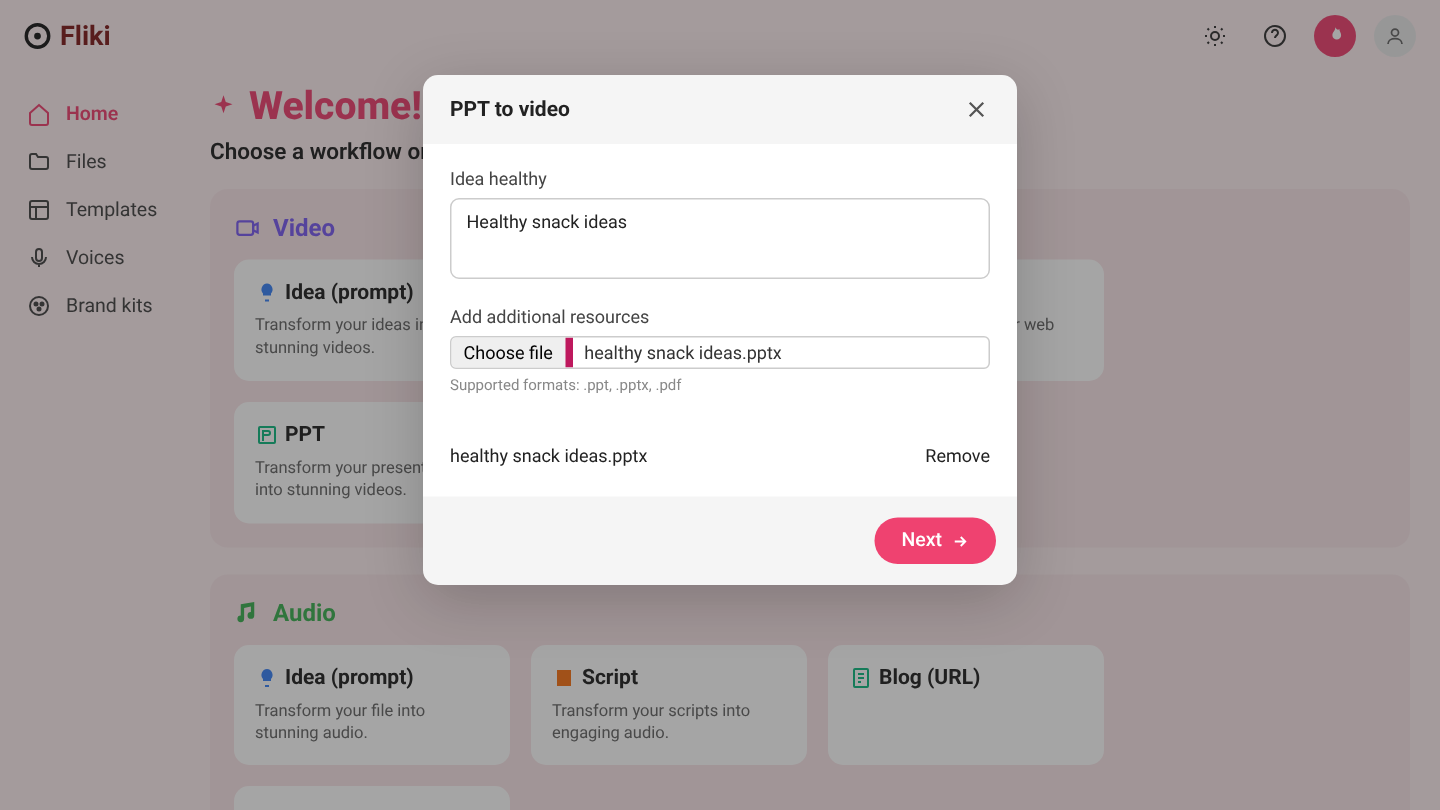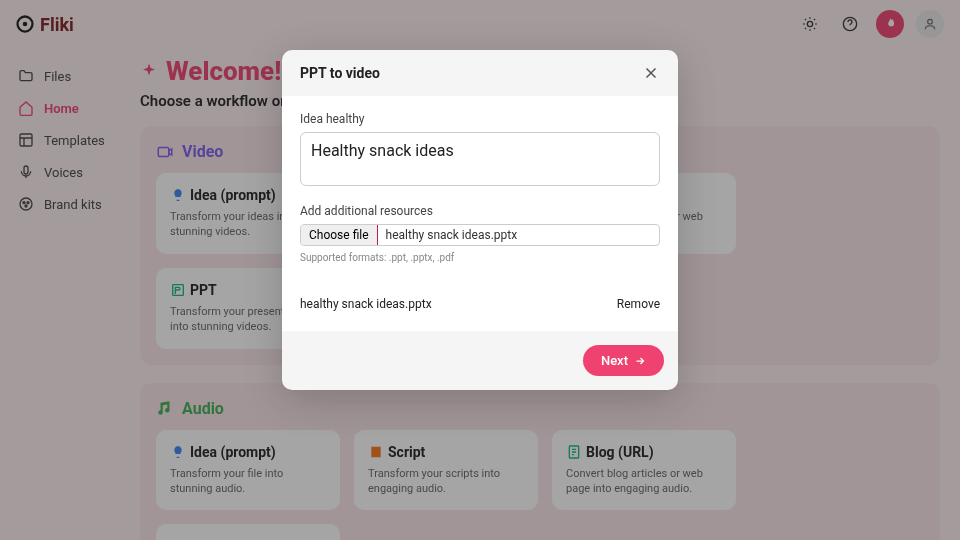--- a/index.html
+++ b/index.html
@@ -28,23 +28,23 @@
 .card-t{display:flex;align-items:center;gap:4px;font-weight:700;font-size:14px;color:#222;margin-bottom:6px}
 .card-d{font-size:11px;color:#666;line-height:1.4}
 .ci{width:16px;height:16px}
 .overlay{position:absolute;inset:0;background:rgba(30,30,30,0.4);display:flex;align-items:flex-start;justify-content:center;padding-top:50px}
 .modal{width:396px;background:#f5f5f5;border-radius:10px;overflow:hidden;box-shadow:0 10px 40px rgba(0,0,0,0.2)}
 .modal-h{display:flex;justify-content:space-between;align-items:center;padding:14px 18px}
 .modal-h-t{font-size:14px;font-weight:700;color:#222}
 .close{width:18px;height:18px;cursor:pointer;color:#555}
 .modal-b{background:#fff;padding:16px 18px}
 .label{font-size:12px;color:#444;margin-bottom:6px}
-.textarea{width:100%;height:54px;border:1px solid #ccc;border-radius:6px;padding:8px 10px;font-size:16px;font-family:inherit;color:#222;resize:none;margin-bottom:14px}
+.textarea{width:100%;height:54px;border:1px solid #ccc;border-radius:6px;padding:8px 10px;font-size:12px;font-family:inherit;color:#222;resize:none;margin-bottom:14px}
 .fileinput{display:flex;border:1px solid #ccc;border-radius:4px;overflow:hidden;font-size:12px;margin-bottom:6px}
-.filebtn{background:#efefef;border-right:1px solid #be185d;padding:3px 8px;cursor:pointer}
+.filebtn{background:#efefef;border-right:5px solid #be185d;padding:3px 8px;cursor:pointer}
 .filename{padding:3px 8px;color:#333}
 .hint{font-size:10px;color:#888;margin-bottom:30px}
 .filerow{display:flex;justify-content:space-between;align-items:center;font-size:12px;color:#222;padding:4px 0}
 .remove{color:#222;cursor:pointer}
 .modal-f{padding:14px;display:flex;justify-content:flex-end}
 .next{background:#ef4270;color:#fff;border:none;border-radius:20px;padding:8px 18px;font-size:13px;font-weight:500;cursor:pointer;display:flex;align-items:center;gap:6px}
 </style>
 </head>
 <body>
 
@@ -78,31 +78,31 @@
         <svg width="14" height="14" viewBox="0 0 24 24" fill="none" stroke="currentColor" stroke-width="2">
           <circle cx="12" cy="8" r="4"></circle>
           <path d="M4 21c0-4 4-6 8-6s8 2 8 6"></path>
         </svg>
       </div>
   </div>
 </div>
 
 <div class="layout">
   <div class="sidebar">
+    <div class="nav-item active">
+        <svg class="nav-icon" viewBox="0 0 24 24" fill="none" stroke="currentColor" stroke-width="2">
+          <path d="M3 11l9-8 9 8v10a2 2 0 01-2 2H5a2 2 0 01-2-2z"></path>
+        </svg>
+        <span>Home</span>
+      </div>
     <div class="nav-item">
         <svg class="nav-icon" viewBox="0 0 24 24" fill="none" stroke="currentColor" stroke-width="2">
           <path d="M3 6a2 2 0 012-2h4l2 3h8a2 2 0 012 2v8a2 2 0 01-2 2H5a2 2 0 01-2-2z"></path>
         </svg>
         <span>Files</span>
-      </div>
-    <div class="nav-item active">
-        <svg class="nav-icon" viewBox="0 0 24 24" fill="none" stroke="currentColor" stroke-width="2">
-          <path d="M3 11l9-8 9 8v10a2 2 0 01-2 2H5a2 2 0 01-2-2z"></path>
-        </svg>
-        <span>Home</span>
       </div>
     <div class="nav-item">
         <svg class="nav-icon" viewBox="0 0 24 24" fill="none" stroke="currentColor" stroke-width="2">
           <rect x="3" y="3" width="18" height="18" rx="2"></rect>
           <path d="M3 9h18M9 21V9"></path>
         </svg>
         <span>Templates</span>
       </div>
     <div class="nav-item">
         <svg class="nav-icon" viewBox="0 0 24 24" fill="none" stroke="currentColor" stroke-width="2">
@@ -219,21 +219,20 @@
             <div class="card-d">Transform your scripts into engaging audio.</div>
           </div>
         <div class="card">
             <div class="card-t">
               <svg class="ci" viewBox="0 0 24 24" fill="none" stroke="#10b981" stroke-width="2">
                 <rect x="5" y="3" width="14" height="18" rx="1"></rect>
                 <path d="M9 8h6M9 12h6M9 16h3"></path>
               </svg>
               <span>Blog (URL)</span>
             </div>
-            <div class="card-d">Convert blog articles or web page into engaging audio.</div>
           </div>
         <div class="card">
             <div class="card-t">
               <svg class="ci" viewBox="0 0 24 24" fill="none" stroke="#10b981" stroke-width="2">
                 <rect x="4" y="4" width="16" height="16" rx="1"></rect>
                 <path d="M12 8v8M8 12h8"></path>
               </svg>
               <span>Empty</span>
             </div>
           </div>

